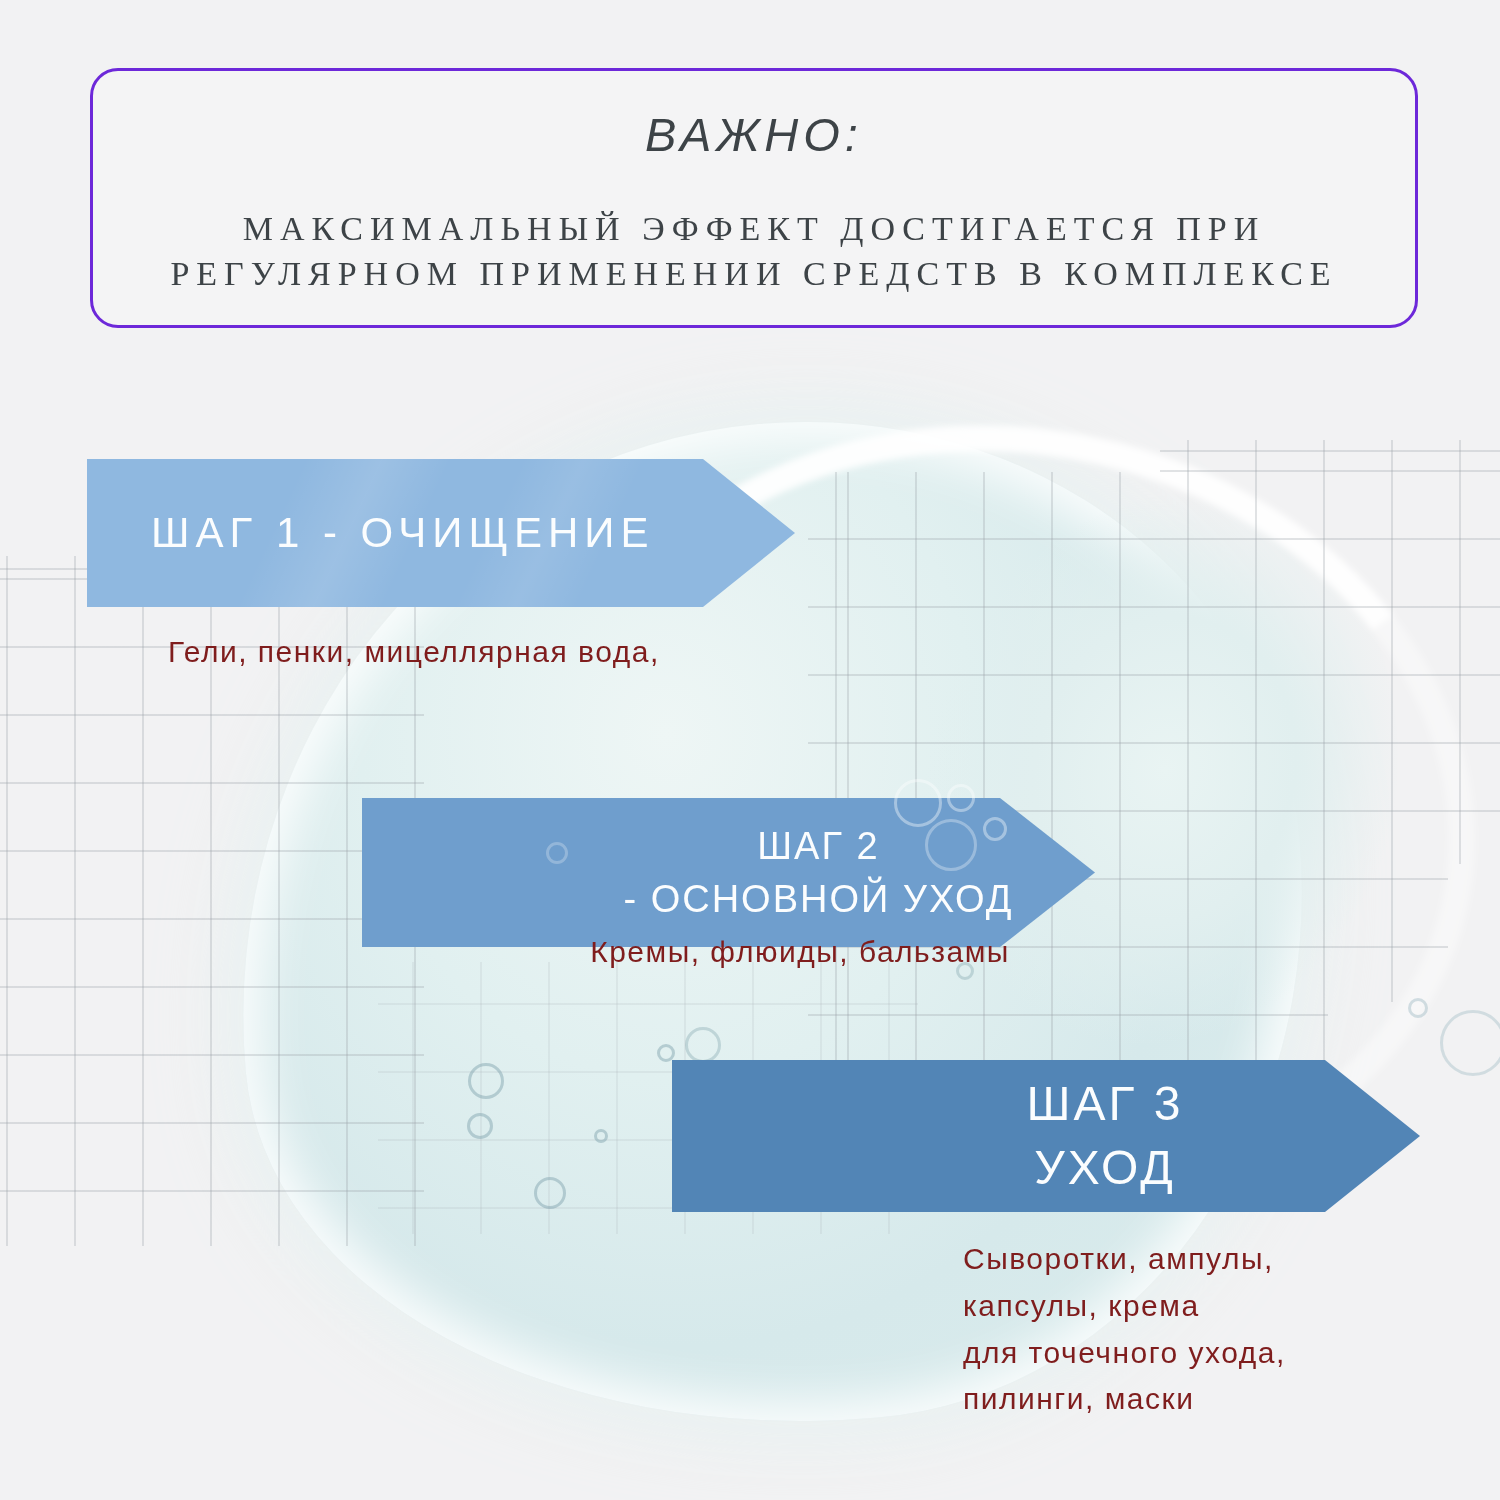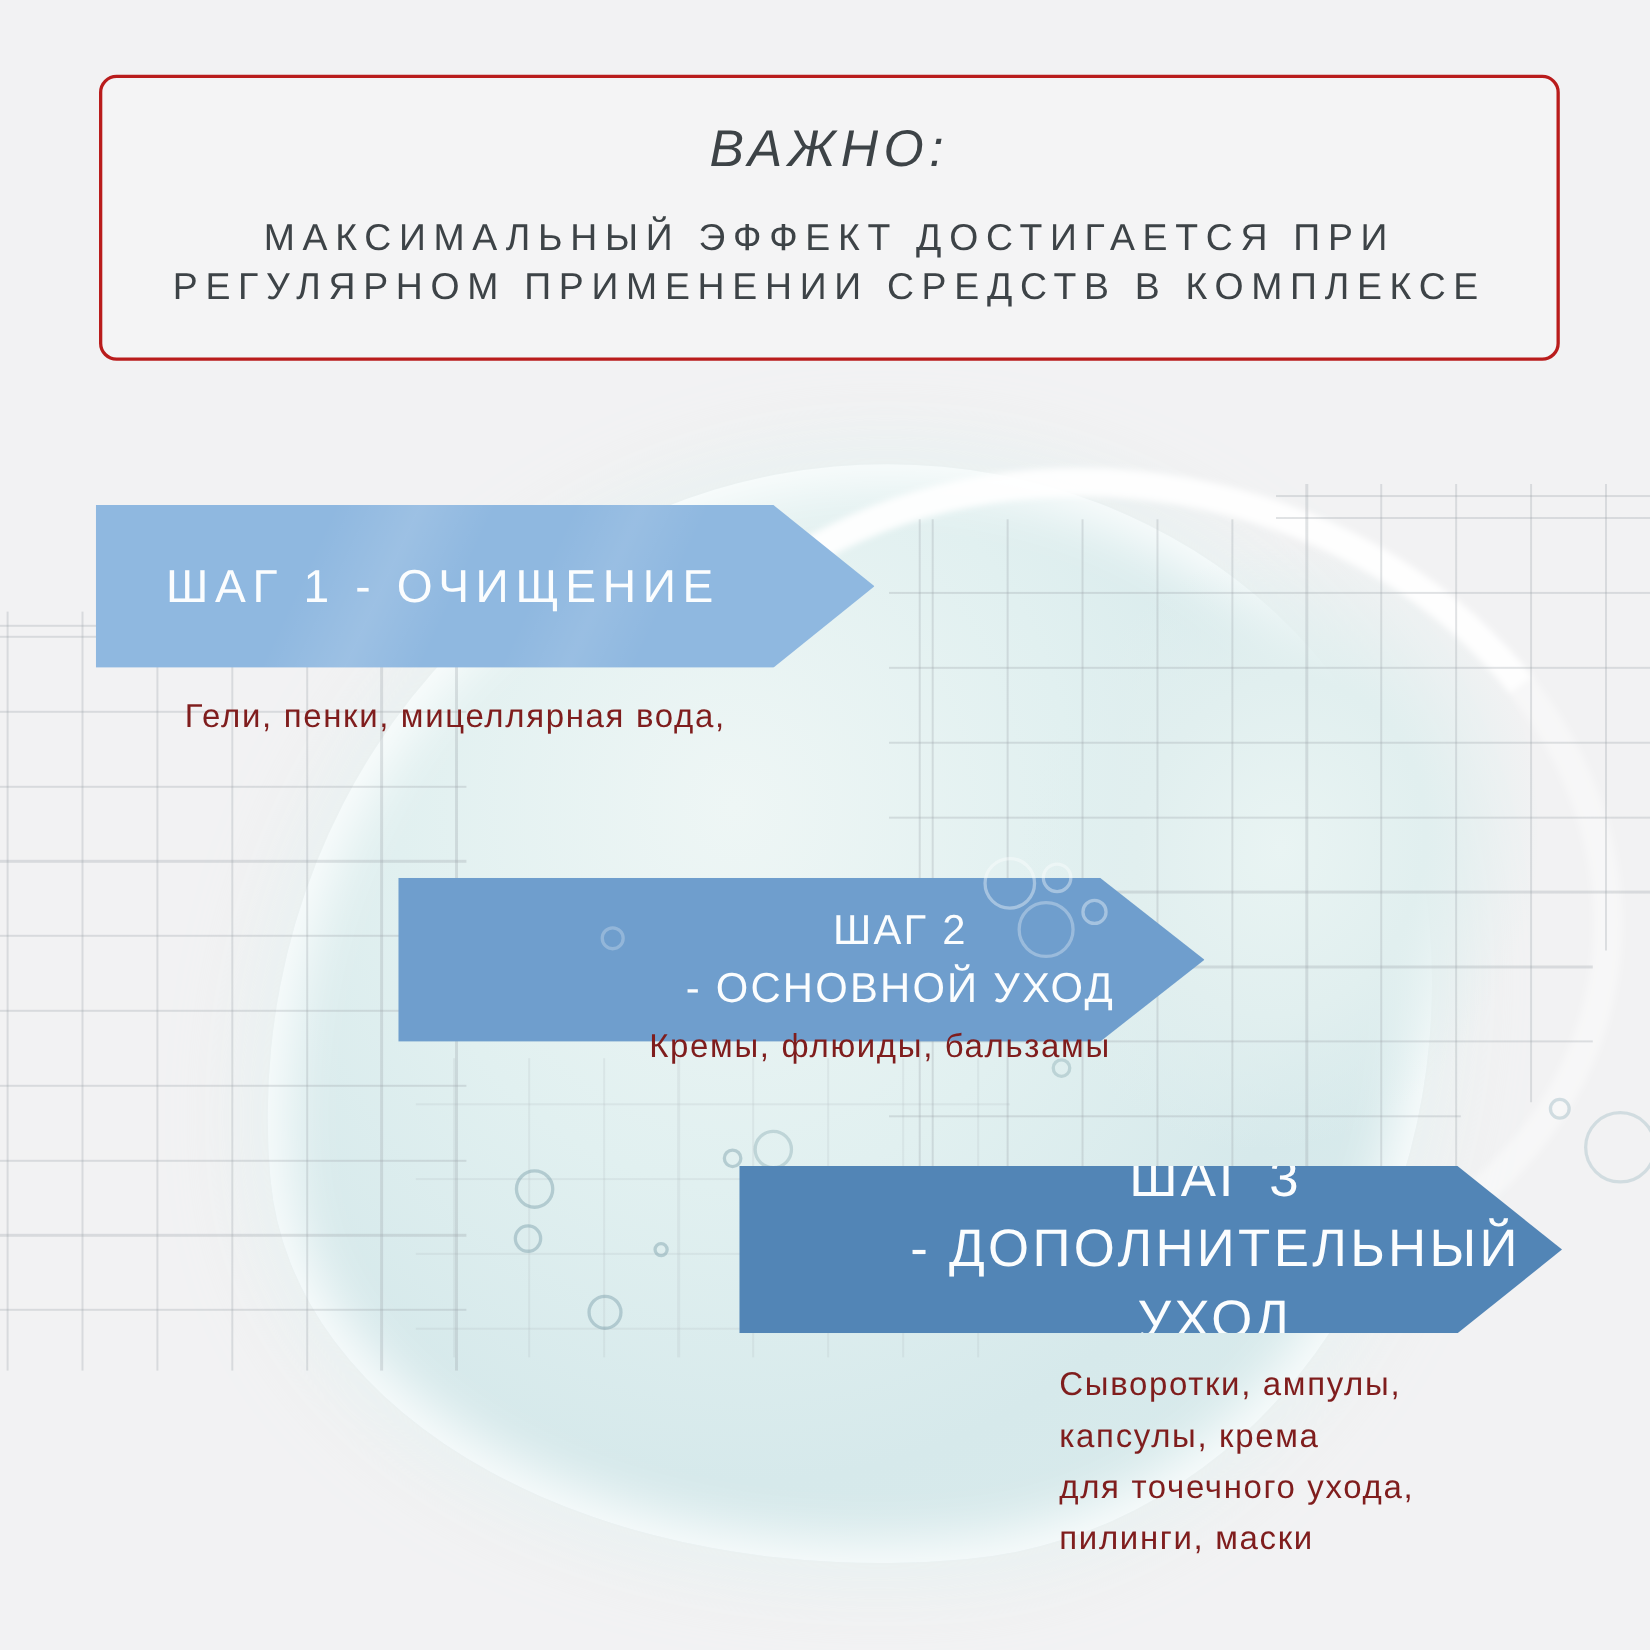--- a/index.html
+++ b/index.html
@@ -78,30 +78,30 @@
     color:#7f1d1d;line-height:1.47;
   }
   .caption span{display:block;}
   .caption-1{left:168px;top:630px;}
   .caption-2{left:560px;top:930px;width:480px;text-align:center;}
   .caption-3{left:963px;top:1236px;line-height:1.56;}
   
   .notice{
     position:absolute;left:90px;top:68px;width:1328px;height:260px;
     box-sizing:border-box;
-    border:3px solid #b91c1c;border-radius:16px;
+    border:3px solid #6d28d9;border-radius:28px;
     background:#f4f4f5;text-align:center;
   }
   .notice-title{
     margin-top:36px;
     font-size:47px;font-style:italic;font-weight:400;letter-spacing:5px;
   }
   .notice-body{
-    margin-top:32px;
-    font-size:34px;letter-spacing:7px;line-height:1.33;font-weight:400;
+    margin-top:44px;
+    font-size:34px;letter-spacing:7px;line-height:1.33;font-weight:400;font-family:Liberation Serif, serif;
   }
   .notice-body span{display:block;}
   
   .bub{position:absolute;border-radius:50%;border:3px solid rgba(124,160,170,.45);}
   .bub-w{border-color:rgba(255,255,255,.38);}
 </style>
 </head>
 <body>
 
 <div class="canvas">
@@ -157,21 +157,20 @@
   <span class="bub bub-w" style="left:925px;top:819px;width:46px;height:46px;border-color:rgba(255,255,255,.3);"></span>
   <span class="bub bub-w" style="left:983px;top:817px;width:18px;height:18px;"></span>
   <span class="bub bub-w" style="left:546px;top:842px;width:16px;height:16px;border-color:rgba(255,255,255,.25);"></span>
   <div class="caption caption-2">
     <span>Кремы, флюиды, бальзамы</span>
   </div>
 
   <div class="banner banner-3" style="background: rgb(82, 133, 182);">
     <h2>
       <span>ШАГ 3</span>
-      <span>- ДОПОЛНИТЕЛЬНЫЙ</span>
       <span>УХОД</span>
     </h2>
   </div>
   <div class="caption caption-3">
     <span>Сыворотки, ампулы,</span>
     <span>капсулы, крема</span>
     <span>для точечного ухода,</span>
     <span>пилинги, маски</span>
   </div>
 

